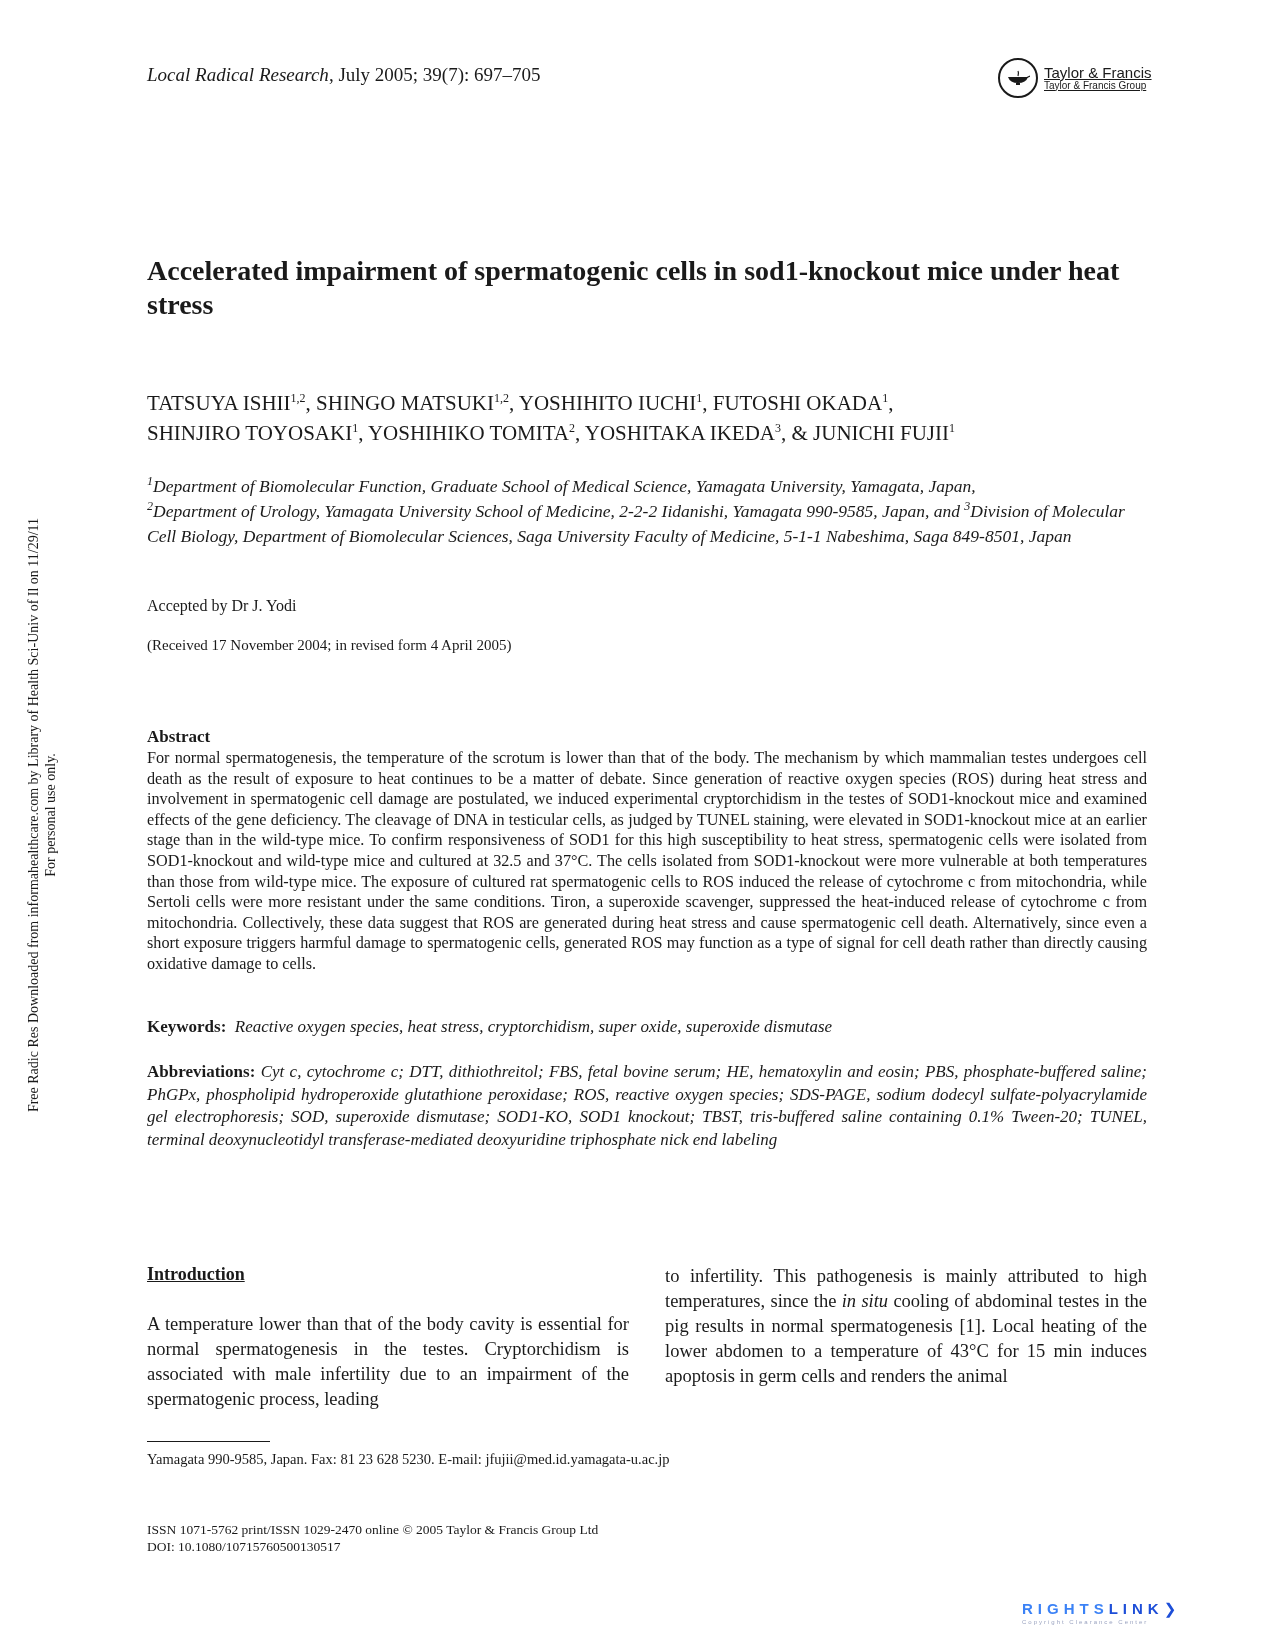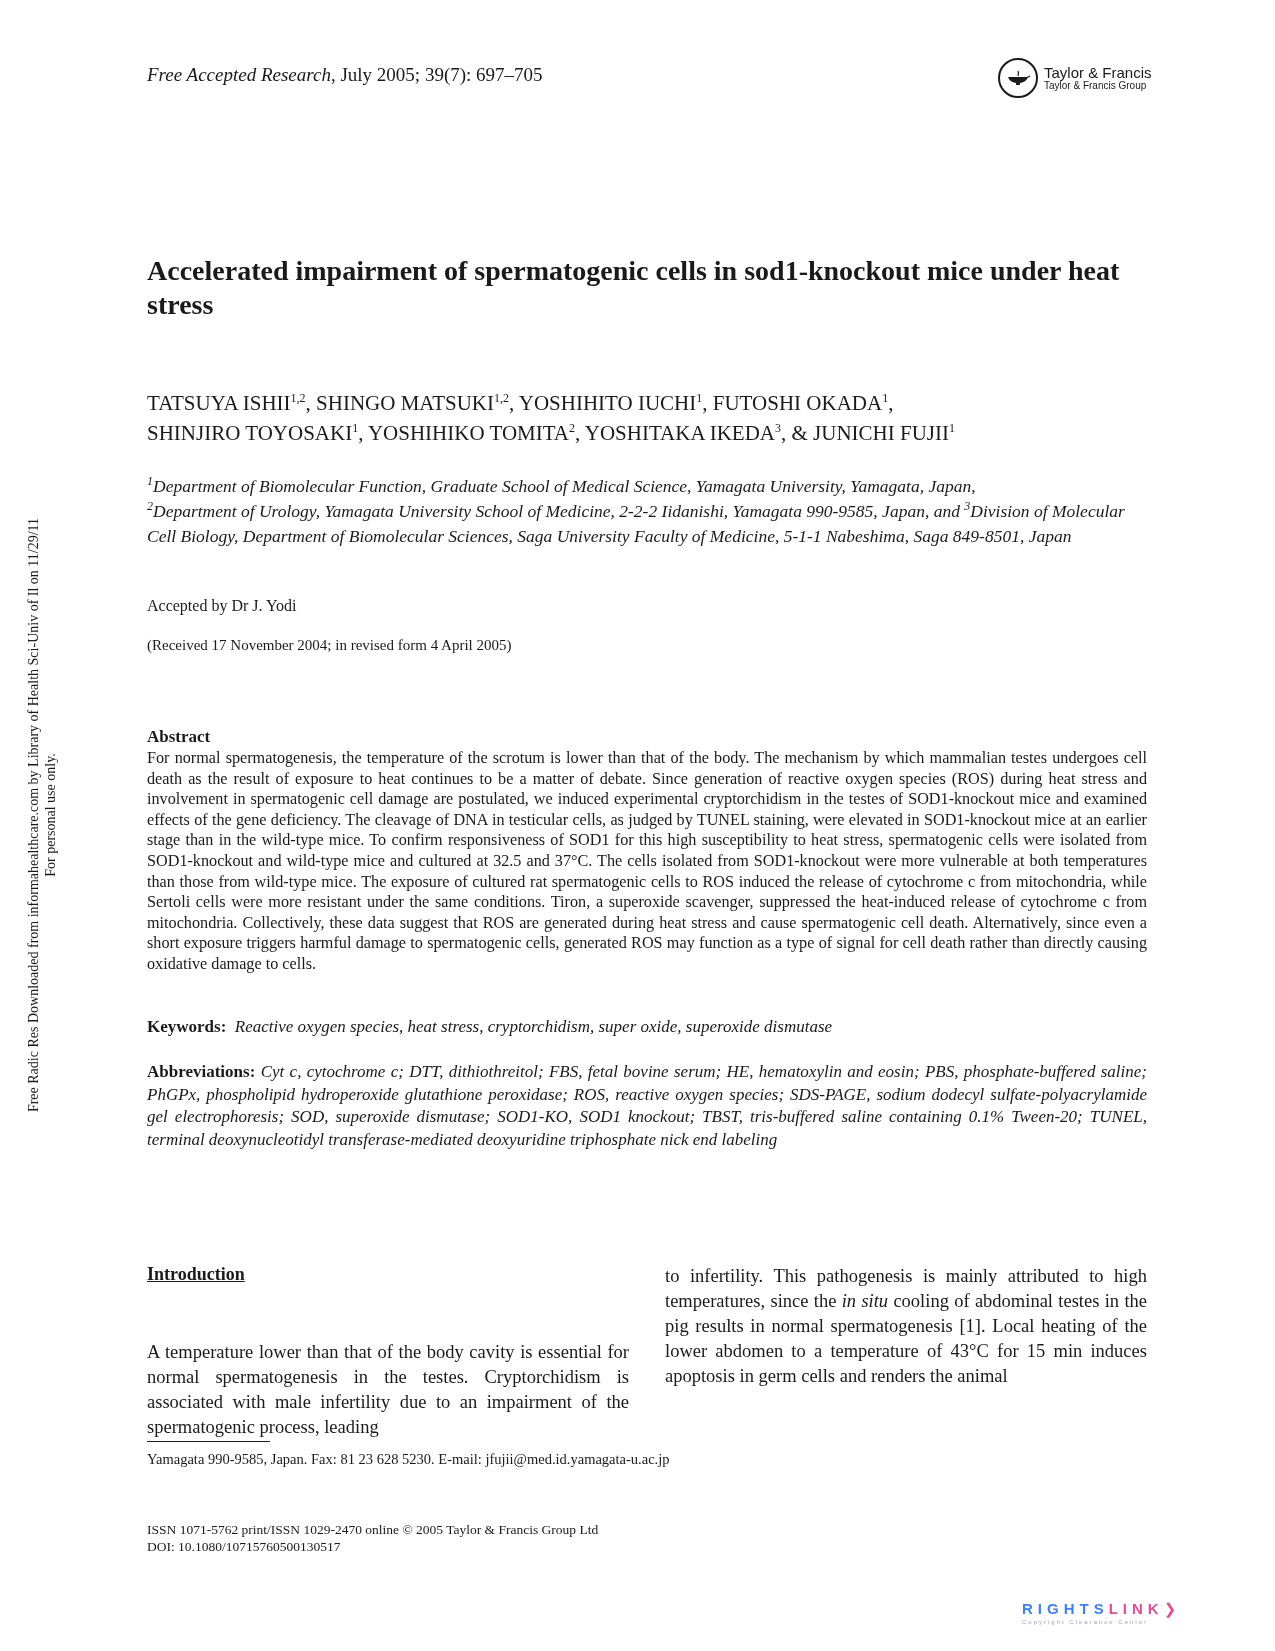--- a/index.html
+++ b/index.html
@@ -4,55 +4,55 @@
 <style>
   html, body { margin: 0; padding: 0; background: #ffffff; }
   body { width: 1275px; height: 1651px; position: relative; overflow: hidden;
          font-family: "Liberation Serif", "DejaVu Serif", serif; color: #1a1a1a; }
   .abs { position: absolute; }
   .journal { left: 147px; top: 64px; font-size: 19px; }
   .journal i { font-style: italic; }
   .logo { left: 998px; top: 58px; display: flex; align-items: center; }
   .logo-circle { width: 36px; height: 36px; border: 2px solid #1a1a1a; border-radius: 50%;
                  display: flex; align-items: center; justify-content: center; margin-right: 6px; }
-  .logo-text { font-family: "Liberation Sans", "DejaVu Sans", sans-serif; line-height: 1.05; }
+  .logo-text { font-family: "Liberation Sans", "DejaVu Sans", sans-serif; line-height: 1.05; text-decoration: underline; }
   .logo-main { font-size: 15px; }
   .logo-sub { font-size: 10px; }
   .title { left: 147px; top: 254px; width: 990px; font-size: 28px; font-weight: bold; line-height: 34px; }
   .authors { left: 147px; top: 388px; width: 990px; font-size: 21px; line-height: 30px; }
   .authors sup, .affil sup { font-size: 12px; vertical-align: super; line-height: 0; }
   .affil { left: 147px; top: 474px; width: 1000px; font-size: 17.5px; font-style: italic; line-height: 25px; }
   .accepted { left: 147px; top: 597px; font-size: 16px; }
   .received { left: 147px; top: 637px; font-size: 15px; }
   .abstract-head { left: 147px; top: 727px; font-size: 17px; font-weight: bold; }
   .abstract { left: 147px; top: 748px; width: 1000px; font-size: 16.2px; line-height: 20.6px; text-align: justify; }
   .keywords { left: 147px; top: 1017px; width: 1000px; font-size: 17px; }
   .keywords b, .abbrev b { font-weight: bold; }
   .keywords i { }
   .abbrev { left: 147px; top: 1061px; width: 1000px; font-size: 17px; line-height: 22.5px; text-align: justify; }
   .abbrev i { font-style: italic; }
   .intro-head { left: 147px; top: 1264px; font-size: 18px; font-weight: bold; text-decoration: underline; }
-  .col-left { left: 147px; top: 1312px; width: 482px; font-size: 18.5px; line-height: 25px; text-align: justify; margin-top: 28px; }
+  .col-left { left: 147px; top: 1312px; width: 482px; font-size: 18.5px; line-height: 25px; text-align: justify; }
   .col-right { left: 665px; top: 1264px; width: 482px; font-size: 18.5px; line-height: 25px; text-align: justify; }
   .col-right i { font-style: italic; }
   .footrule { left: 147px; top: 1441px; width: 123px; height: 1px; background: #1a1a1a; }
   .corr { left: 147px; top: 1450px; width: 1000px; font-size: 14.5px; line-height: 18px; }
   .issn { left: 147px; top: 1521px; font-size: 13.5px; line-height: 17px; }
   .sidebar { left: 25px; top: 1175px; transform-origin: 0 0; transform: rotate(-90deg);
              width: 720px; text-align: center; font-size: 14px; line-height: 17px; white-space: nowrap; }
   .rightslink { left: 1022px; top: 1600px; font-family: "Liberation Sans", "DejaVu Sans", sans-serif; }
   .rl-main { font-size: 15px; font-weight: bold; letter-spacing: 5px; }
   .rl-dark { color: #3b82f6; }
-  .rl-light { color: #ec4899; }
+  .rl-light { color: #1d4ed8; }
   .rl-sub { font-size: 6px; letter-spacing: 2px; color: #9aa3c0; margin-top: 1px; }
 </style>
 </head>
 <body>
 
-<div class="abs journal"><i>Free Accepted Research</i><span>, July 2005; 39(7): 697–705</span></div>
+<div class="abs journal"><i>Local Radical Research</i><span>, July 2005; 39(7): 697–705</span></div>
 
 <div class="abs logo">
   <div class="logo-circle">
     <svg width="24" height="16" viewBox="0 0 24 16">
       <path d="M2 7 L22 7 Q20 13 12 13 Q4 13 2 7 Z" fill="#1a1a1a"></path>
       <rect x="10" y="13" width="4" height="2" fill="#1a1a1a"></rect>
       <path d="M12 6 Q13 3 12 1" stroke="#1a1a1a" stroke-width="1.2" fill="none"></path>
       <path d="M20 8 L24 6" stroke="#1a1a1a" stroke-width="1.2"></path>
     </svg>
   </div>

